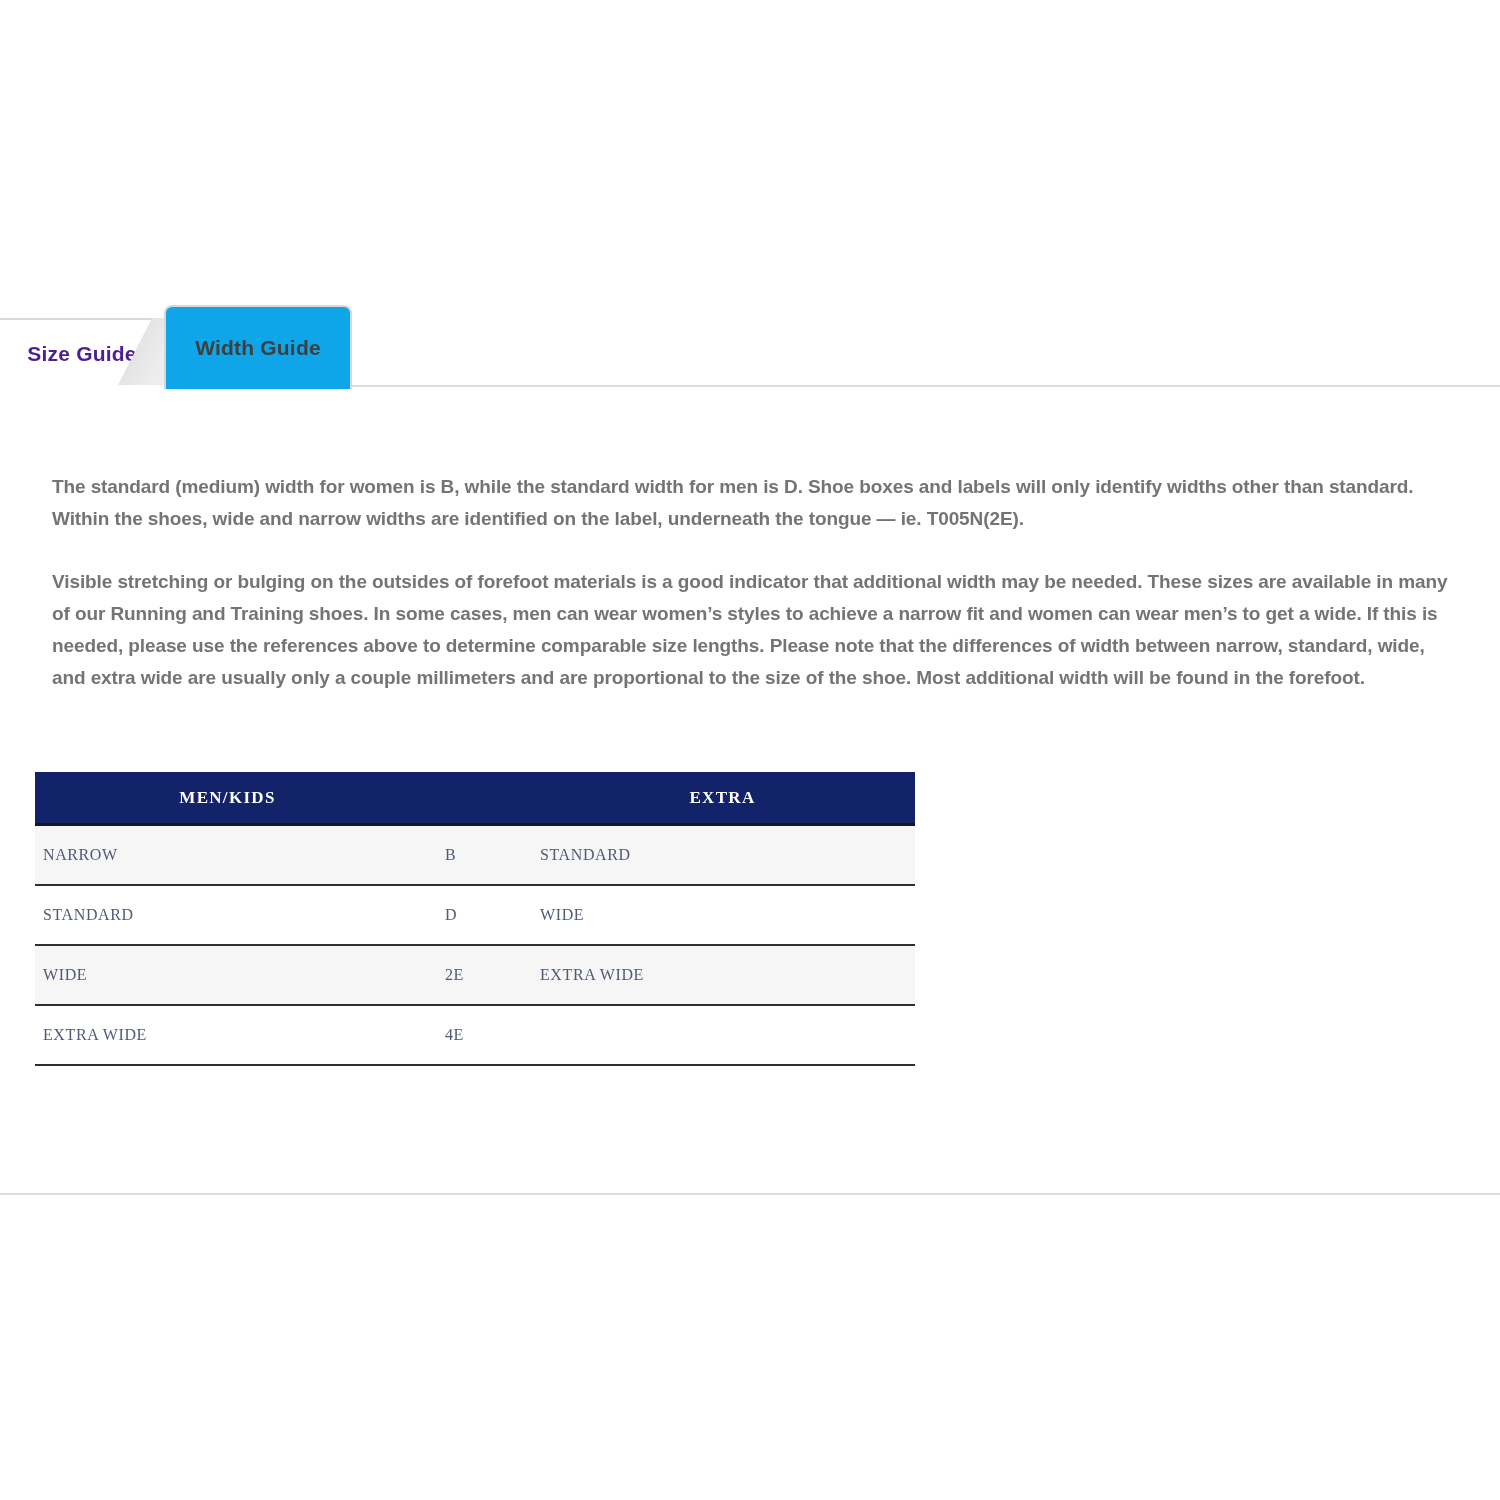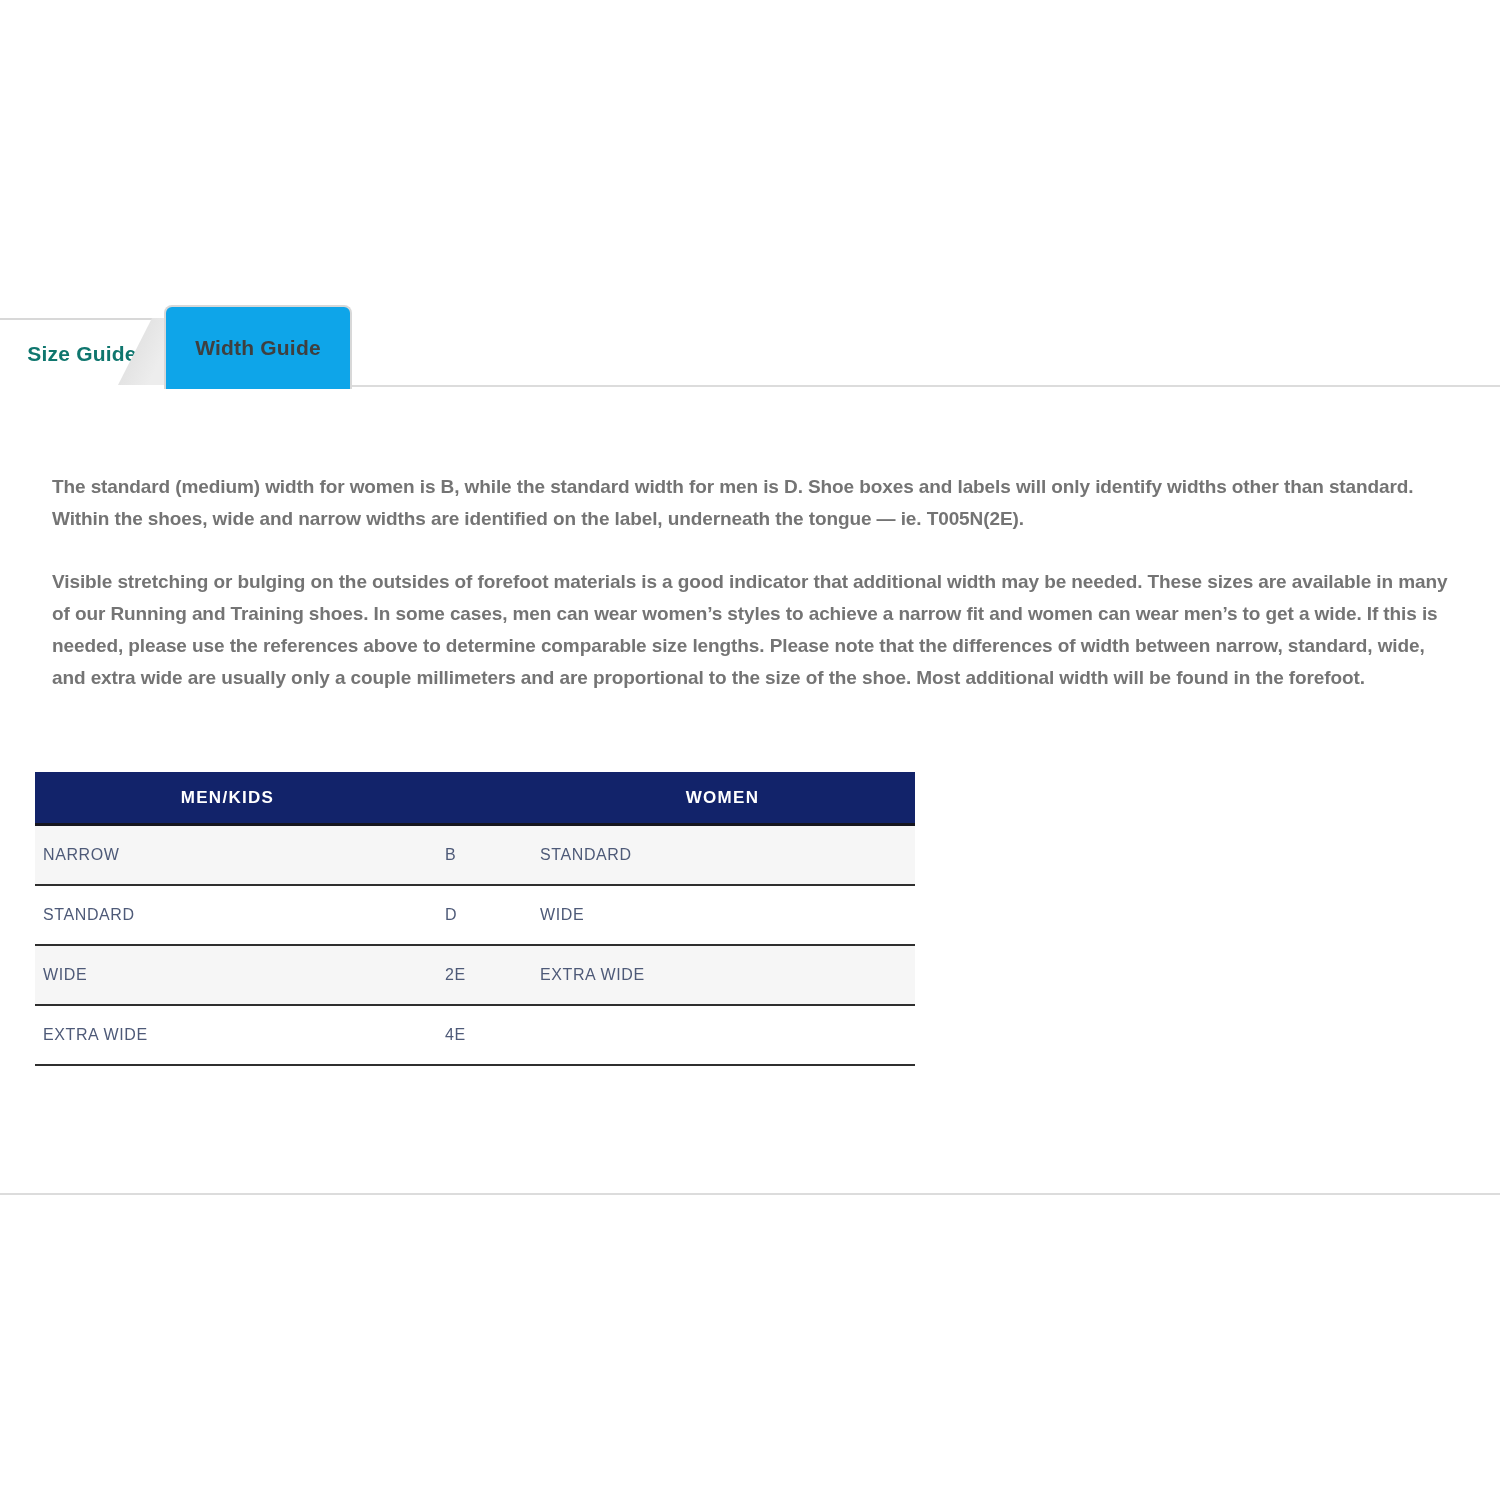--- a/index.html
+++ b/index.html
@@ -17,21 +17,21 @@
     background: #dcdcdc; z-index: 1;
   }
   .tab-inactive {
     position: absolute; left: 0; top: 318px; width: 164px; height: 67px;
     background: #ffffff; border-top: 2px solid #d8d8d8;
     z-index: 2; display: flex; align-items: center; justify-content: center;
     cursor: pointer;
   }
   .tab-inactive .tab-label {
     width: 152px; text-align: center;
-    font-size: 21px; font-weight: bold; color: #0f766e; letter-spacing: 0.2px;
+    font-size: 21px; font-weight: bold; color: #4c1d95; letter-spacing: 0.2px;
   }
   .tab-fold {
     position: absolute; left: 118px; top: 318px; width: 46px; height: 67px;
     background: linear-gradient(115deg, #d9d9d9 0%, #ededed 80%);
     clip-path: polygon(74% 0, 100% 0, 100% 100%, 0 100%);
     z-index: 2;
   }
   .tab-active {
     position: absolute; left: 164px; top: 305px; width: 184px; height: 82px;
     background: #0ea5e9;
@@ -47,21 +47,21 @@
   
   .content {
     position: absolute; left: 35px; top: 454px; width: 1437px;
     color: #747474; font-size: 19px; font-weight: bold;
     line-height: 32px; letter-spacing: -0.1px;
   }
   .content p { margin: 17px; }
   .content .intro { margin-bottom: 31px; }
 
   
-  .table-wrap { position: absolute; left: 35px; top: 772px; width: 880px; }
+  .table-wrap { position: absolute; left: 35px; top: 772px; width: 880px; font-family: Liberation Serif, serif; }
   table.width-table {
     border-collapse: collapse; width: 880px; table-layout: fixed;
   }
   table.width-table thead tr {
     background: #12236a;
     border-bottom: 3px solid #16161f;
   }
   table.width-table th {
     height: 51px; padding: 0;
     color: #ffffff; font-size: 17px; font-weight: bold;
@@ -108,21 +108,21 @@
   <table class="width-table">
     <colgroup>
       <col style="width:385px">
       <col style="width:110px">
       <col style="width:385px">
     </colgroup>
     <thead>
       <tr>
         <th>MEN/KIDS</th>
         <th></th>
-        <th>WOMEN</th>
+        <th>EXTRA</th>
       </tr>
     </thead>
     <tbody>
         <tr>
           <td class="col1">NARROW</td>
           <td class="col2">B</td>
           <td class="col3">STANDARD</td>
         </tr>
         <tr>
           <td class="col1">STANDARD</td>

